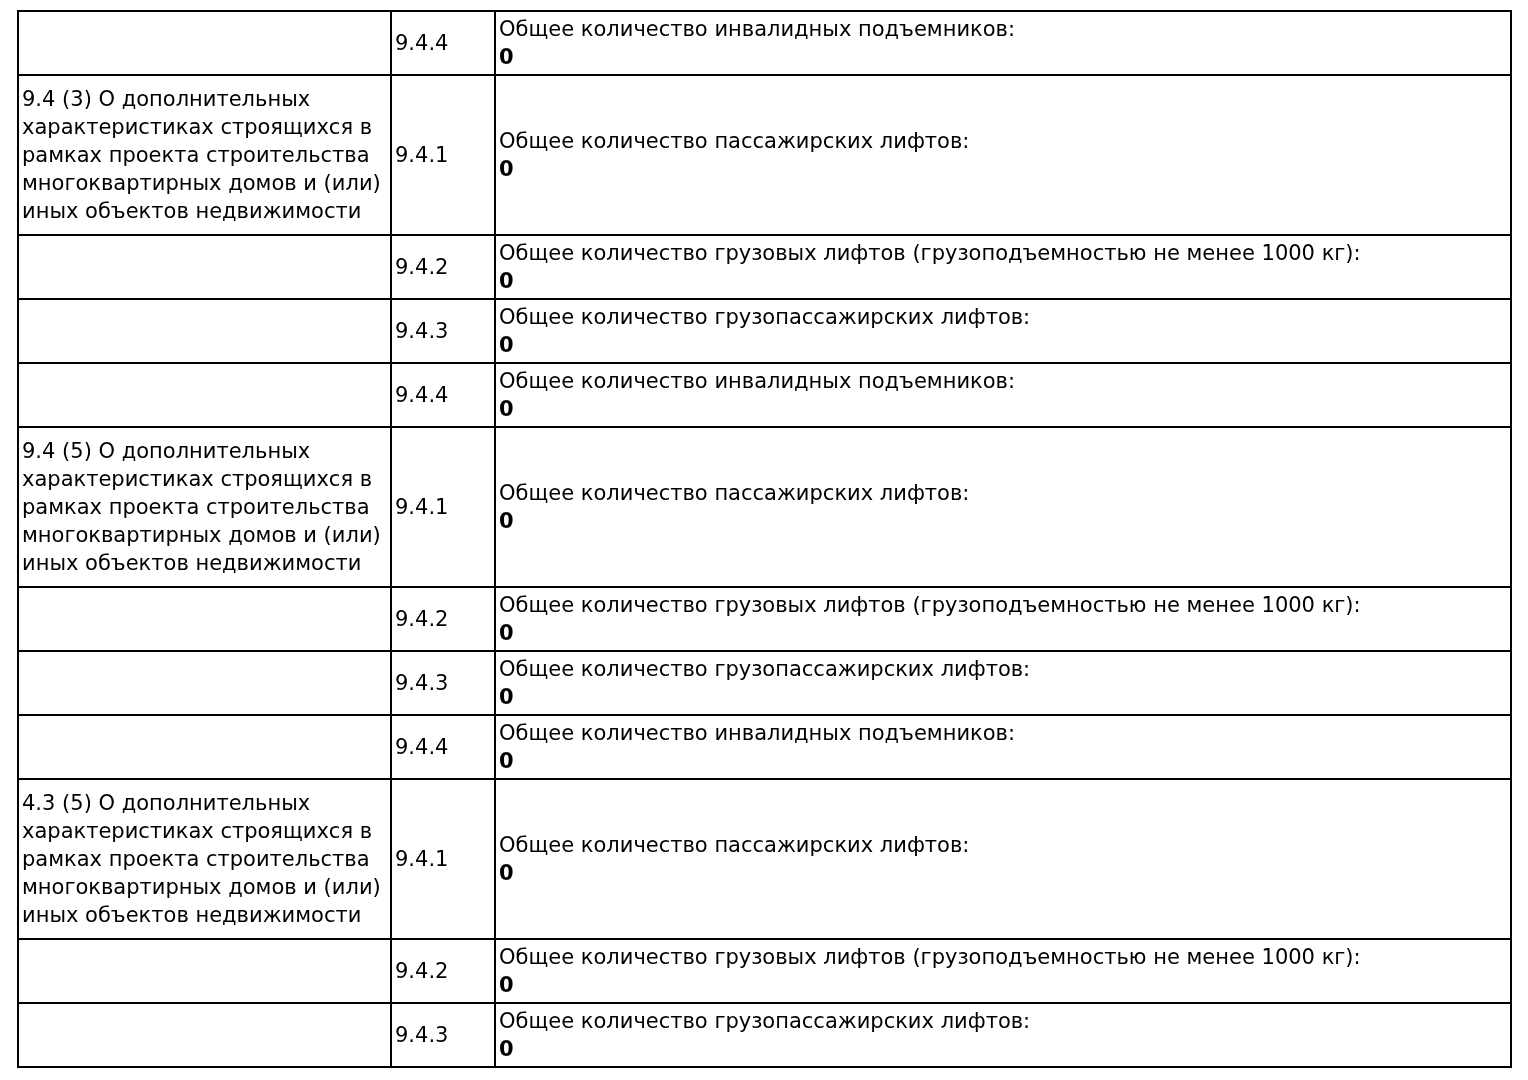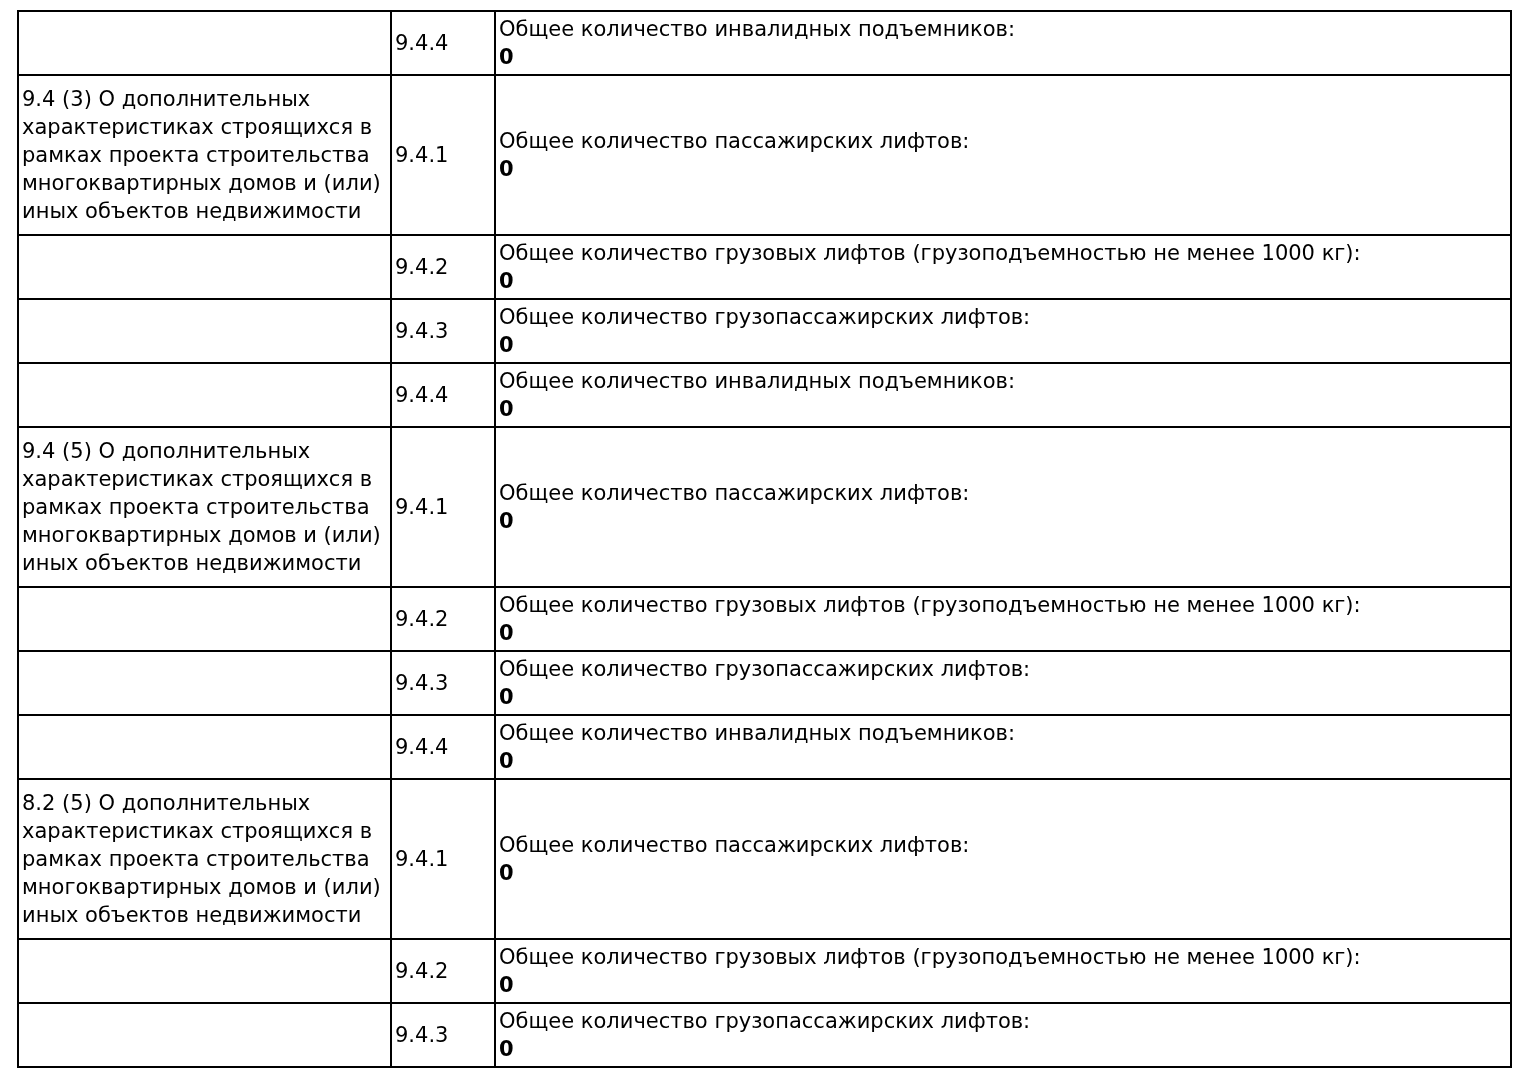--- a/index.html
+++ b/index.html
@@ -118,21 +118,21 @@
       </tr>
       <tr class="short">
         <td class="section-cell"></td>
         <td class="code-cell">9.4.4</td>
         <td class="item-cell">
           <div>Общее количество инвалидных подъемников:</div>
           <div class="item-value">0</div>
         </td>
       </tr>
       <tr class="tall">
-        <td class="section-cell">8.2 (5) О дополнительных характеристиках строящихся в рамках проекта строительства многоквартирных домов и (или) иных объектов недвижимости</td>
+        <td class="section-cell">4.3 (5) О дополнительных характеристиках строящихся в рамках проекта строительства многоквартирных домов и (или) иных объектов недвижимости</td>
         <td class="code-cell">9.4.1</td>
         <td class="item-cell">
           <div>Общее количество пассажирских лифтов:</div>
           <div class="item-value">0</div>
         </td>
       </tr>
       <tr class="short">
         <td class="section-cell"></td>
         <td class="code-cell">9.4.2</td>
         <td class="item-cell">

